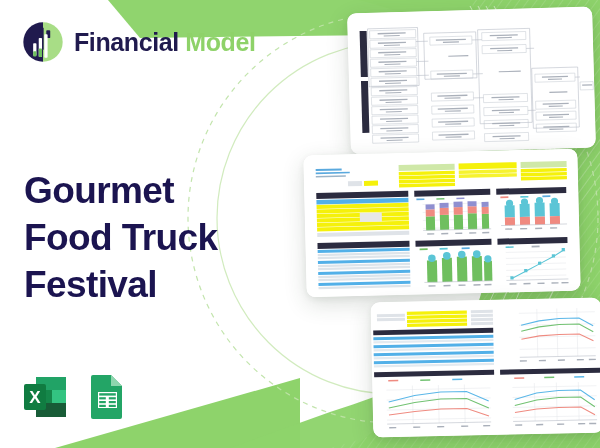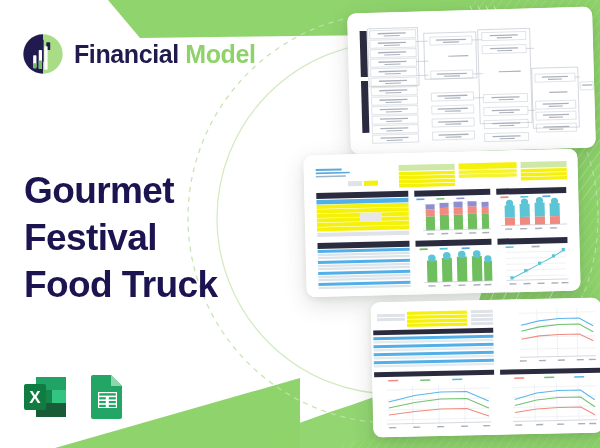--- a/index.html
+++ b/index.html
@@ -8,21 +8,21 @@
     background:#ffffff;
     font-family:"Liberation Sans","DejaVu Sans",sans-serif;
     position:relative;
   }
   .stage{position:absolute;inset:0;overflow:hidden;background:#fff;}
 
   
   .bg-svg{position:absolute;inset:0;width:600px;height:448px;}
 
   
-  .logo-row{position:absolute;left:22px;top:33px;display:flex;align-items:center;gap:10px;}
+  .logo-row{position:absolute;left:22px;top:21px;display:flex;align-items:center;gap:10px;}
   .logo-mark{width:42px;height:42px;flex:none;}
   .logo-text{font-size:25px;font-weight:700;letter-spacing:-0.4px;line-height:1;white-space:nowrap;}
   .logo-text .w1{color:#201a4e;}
   .logo-text .w2{color:#8ed269;}
 
   
   .headline{
     position:absolute;left:24px;top:168px;
     width:260px;
     color:#1b1450;
@@ -126,22 +126,22 @@
       </g>
       <path d="M32 2 A30 30 0 0 0 32 62 A30 30 0 0 0 32 2 Z" fill="none" stroke="none"></path>
     </svg>
     <div class="logo-text">
       <span class="w1">Financial</span><span>&nbsp;</span><span class="w2">Model</span>
     </div>
   </div>
 
   <div class="headline">
     <span>Gourmet</span>
+    <span>Food Truck</span>
     <span>Festival</span>
-    <span>Food Truck</span>
   </div>
 
   <div class="app-icons">
     <svg width="44" height="48" viewBox="0 0 44 48">
       <rect x="13" y="4" width="30" height="13" fill="#21a366"></rect>
       <rect x="13" y="17" width="30" height="13" fill="#33c481"></rect>
       <rect x="13" y="30" width="30" height="14" fill="#185c37"></rect>
       <rect x="13" y="17" width="16" height="13" fill="#107c41" opacity=".85"></rect>
       <rect x="1" y="11" width="22" height="26" rx="2" fill="#107c41"></rect>
       <text x="12" y="30" font-family="'Liberation Sans',sans-serif" font-size="17" font-weight="700" fill="#fff" text-anchor="middle">X</text>

